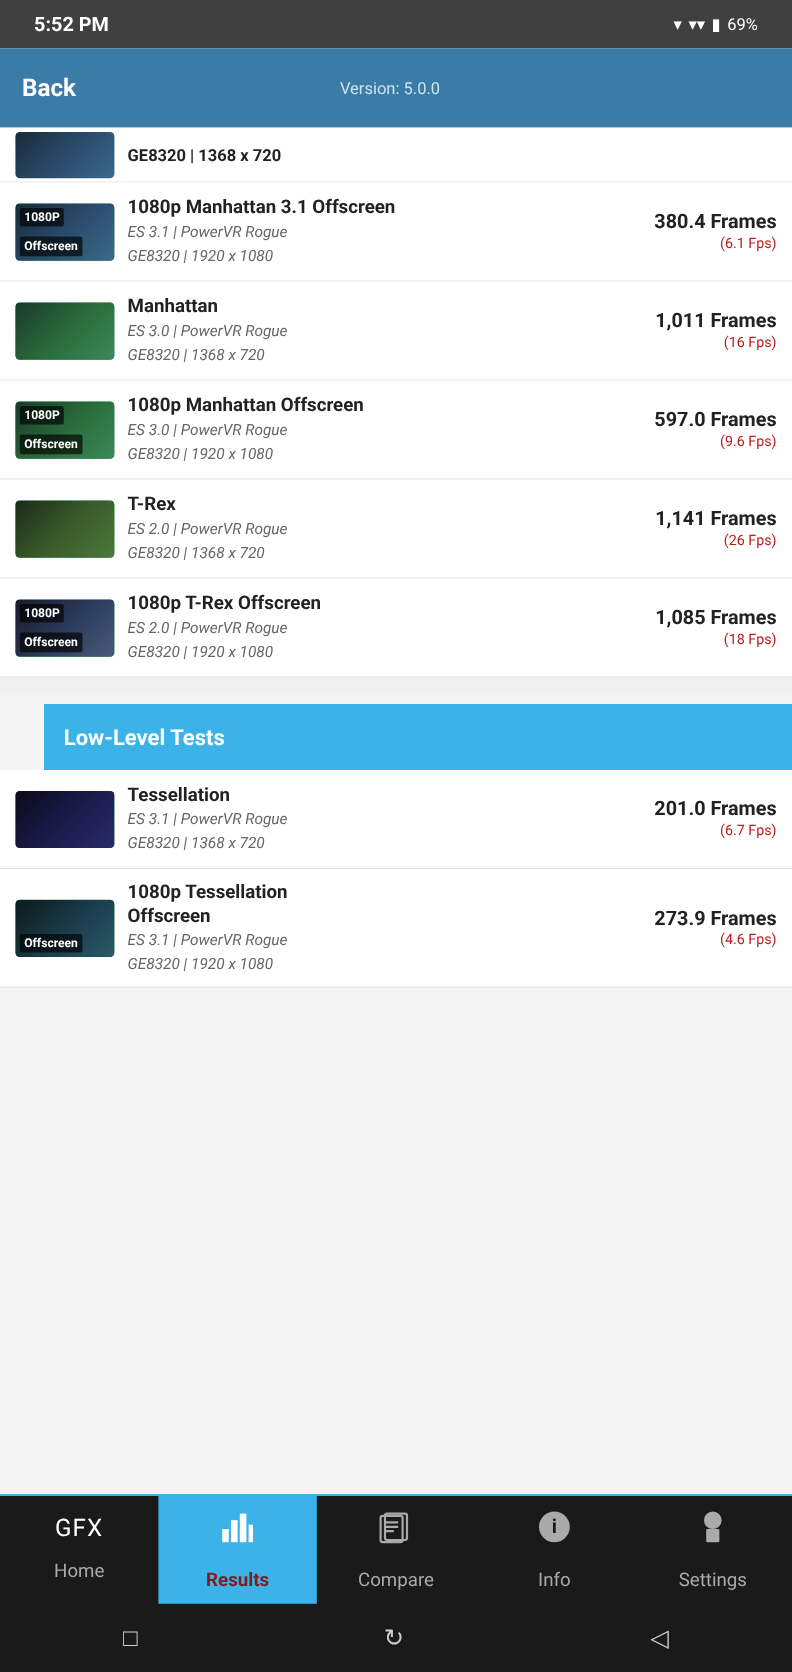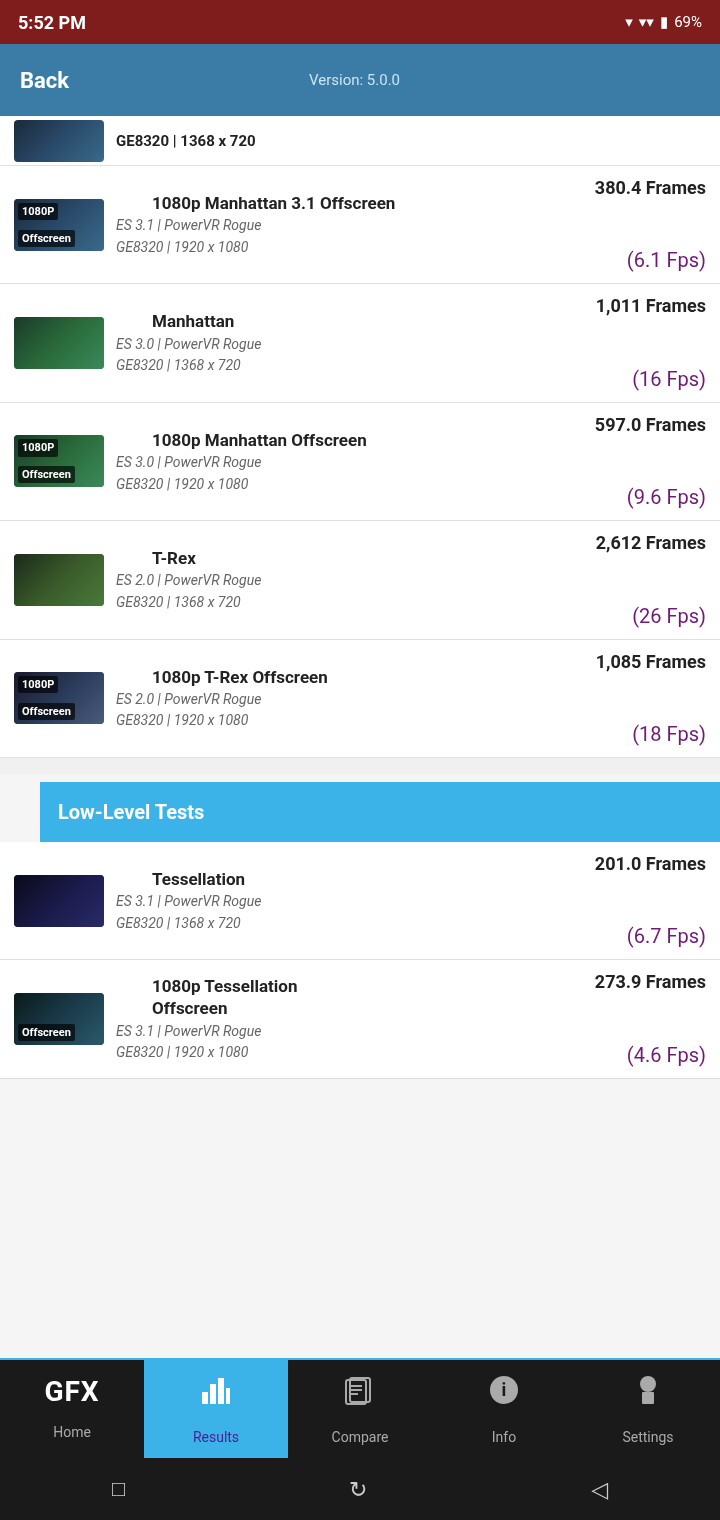--- a/index.html
+++ b/index.html
@@ -9,27 +9,27 @@
       min-height: 1520px;
       background: #f5f5f5;
       font-family: 'Roboto', Arial, sans-serif;
       font-size: 14px;
       color: #222;
       overflow-x: hidden;
     }
 
     
     .status-bar {
-      background: #7f1d1d;
+      background: #404040;
       color: #fff;
       height: 44px;
       display: flex;
       align-items: center;
       justify-content: space-between;
-      padding: 0 18px;
+      padding: 0 31px;
       font-size: 18px;
       font-weight: bold;
     }
     .status-icons {
       display: flex;
       align-items: center;
       gap: 6px;
       font-size: 15px;
       font-weight: normal;
     }
@@ -120,21 +120,20 @@
 
     .bench-info {
       flex: 1;
       padding: 0 12px;
     }
     .bench-name {
       font-size: 17px;
       font-weight: bold;
       color: #222;
       line-height: 1.3;
-      margin-left: 36px;
     }
     .bench-sub {
       font-size: 14px;
       color: #666;
       margin-top: 2px;
       line-height: 1.4;
       font-style: italic;
     }
 
     .bench-result {
@@ -142,24 +141,23 @@
       flex-shrink: 0;
       min-width: 160px;
     }
     .bench-frames {
       font-size: 18px;
       font-weight: bold;
       color: #222;
       line-height: 1.3;
     }
     .bench-fps {
-      font-size: 20px;
-      color: #701a75;
+      font-size: 13px;
+      color: #b91c1c;
       line-height: 1.3;
-      margin-top: 48px;
     }
 
     
     .section-header {
       background: #3cb3e8;
       padding: 18px 18px;
       margin-top: 8px;
       margin-left: 40px;
     }
     .section-header-text {
@@ -186,38 +184,39 @@
       flex-direction: column;
       align-items: center;
       justify-content: center;
       color: #aaa;
       font-size: 13px;
       gap: 4px;
       cursor: pointer;
     }
     .nav-item.active {
       background: #3cb3e8;
-      color: #4c1d95;
+      color: #7f1d1d;
+      font-weight: bold;
     }
     .nav-item.home {
       background: #1a1a1a;
     }
     .nav-icon {
       font-size: 28px;
       line-height: 1;
     }
     .nav-label {
-      font-size: 14px;
+      font-size: 17px;
       margin-top: 14px;
     }
 
     
     .gfx-logo {
-      font-size: 28px;
-      font-weight: bold;
+      font-size: 22px;
+      font-weight: normal;
       color: #fff;
       letter-spacing: 1px;
       line-height: 1;
     }
 
     
     .android-nav {
       position: fixed;
       bottom: 0;
       left: 0;
@@ -349,21 +348,21 @@
     <div class="bench-thumb">
       <div class="bench-thumb-inner thumb-trex">
       </div>
     </div>
     <div class="bench-info">
       <div class="bench-name">T-Rex</div>
       <div class="bench-sub">ES 2.0 | PowerVR Rogue</div>
       <div class="bench-sub">GE8320 | 1368 x 720</div>
     </div>
     <div class="bench-result">
-      <div class="bench-frames">2,612 Frames</div>
+      <div class="bench-frames">1,141 Frames</div>
       <div class="bench-fps">(26 Fps)</div>
     </div>
   </div>
 
   <div class="bench-row">
     <div class="bench-thumb">
       <div class="bench-thumb-inner thumb-trex-1080p">
         <span class="thumb-badge">1080P</span>
         <span class="thumb-offscreen-badge">Offscreen</span>
       </div>

